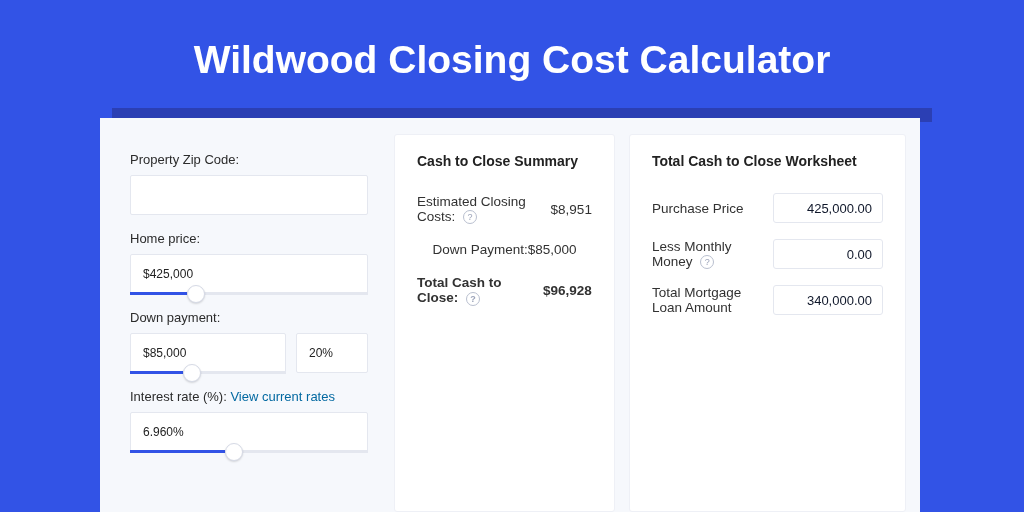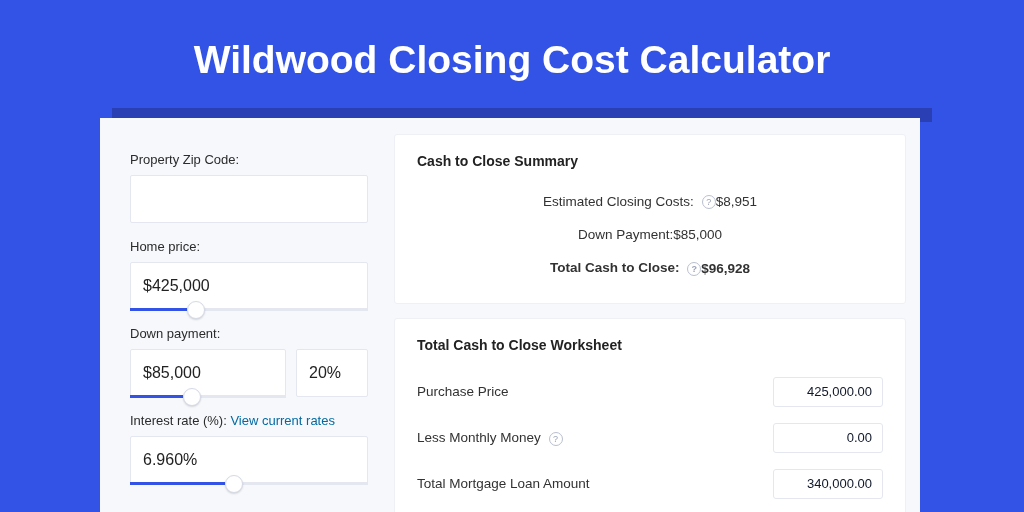--- a/index.html
+++ b/index.html
@@ -39,26 +39,26 @@
     width: 262px;
     flex: none;
     padding: 18px 8px 0 16px;
     font-size: 13px;
     color: #333;
   }
   .field { margin-bottom: 16px; }
   .field-label { margin-bottom: 8px; color: #2b2b2b; }
   .input {
     width: 100%;
-    height: 48px;
+    height: 40px;
     background: #fff;
     border: 1px solid #e4e7ef;
     border-radius: 2px;
     padding: 0 12px;
-    font-size: 16px;
+    font-size: 12px;
     color: #222;
   }
   .slider-wrap { position: relative; }
   .slider-track {
     position: absolute;
     left: 0; right: 0; bottom: -1px;
     height: 3px;
     background: #e4e7ef;
   }
   .slider-fill {
@@ -76,21 +76,21 @@
     border: 1px solid #d6dae6;
     box-shadow: 0 1px 2px rgba(0,0,0,.15);
   }
   .two-col { display: flex; gap: 10px; }
   .two-col .slider-wrap:first-child { flex: 1; }
   .two-col .input.small { width: 72px; }
   .link { color: #0369a1; text-decoration: none; }
   .right {
     flex: 1;
     display: flex;
-    flex-direction: column;
+    flex-direction: row;
     gap: 14px;
   }
   .card {
     background: #fff;
     border: 1px solid #eef0f6;
     border-radius: 3px;
     padding: 18px 22px;
   }
   .card h3 {
     font-size: 14px;

